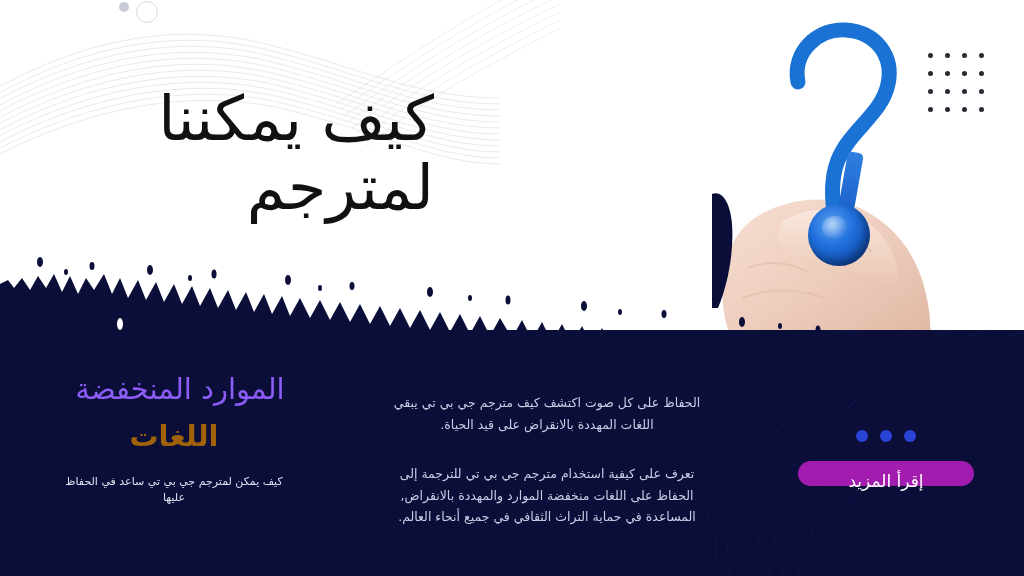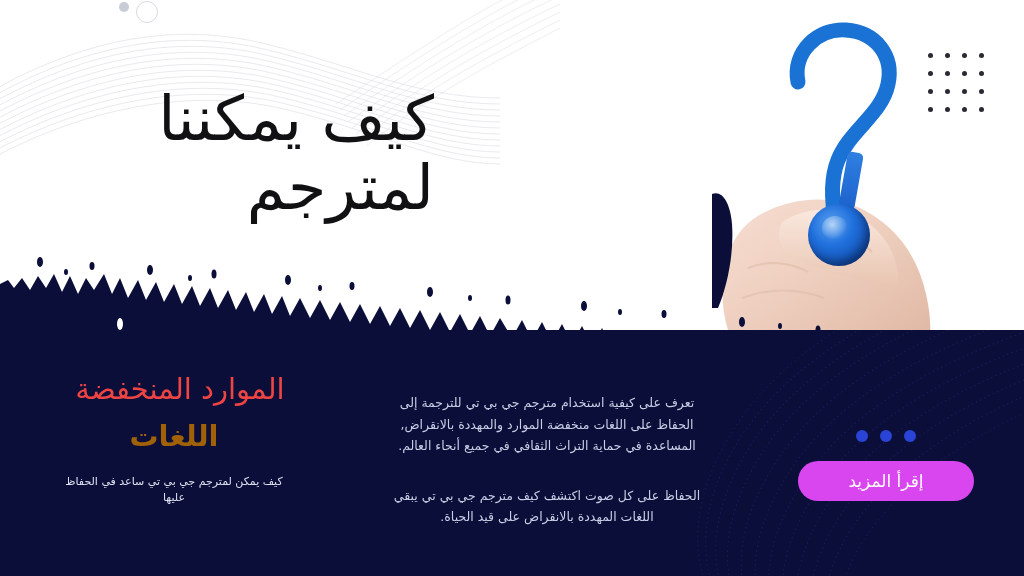--- a/index.html
+++ b/index.html
@@ -187,21 +187,21 @@
   .left-block {
     position: absolute;
     left: 0px;
     top: 42px;
     width: 348px;
     direction: rtl;
     text-align: center;
   }
   .lb-line1 {
     display: block;
-    color: #ef4444;
+    color: #8b5cf6;
     font-size: 29px;
     line-height: 1.18;
     white-space: nowrap;
     margin-right: -12px;
   }
   .lb-line2 {
     display: block;
     color: #a16207;
     font-size: 29px;
     font-weight: 700;
@@ -249,25 +249,25 @@
   .cta-dots i {
     display: block;
     width: 12px;
     height: 12px;
     border-radius: 50%;
     background: #2b44d8;
   }
   .cta-button {
     display: block;
     width: 176px;
-    height: 40px;
+    height: 25px;
     line-height: 40px;
     border: none;
     border-radius: 20px;
-    background: #d946ef;
+    background: #a21caf;
     color: #ffffff;
     font-family: inherit;
     font-size: 17px;
     direction: rtl;
     cursor: pointer;
     padding: 0;
   }
 </style>
 </head>
 <body>
@@ -434,22 +434,22 @@
       </g>
     </svg>
 
     <div class="left-block">
       <span class="lb-line1">الموارد المنخفضة</span>
       <span class="lb-line2">اللغات</span>
       <span class="lb-sub">كيف يمكن لمترجم جي بي تي ساعد في الحفاظ عليها</span>
     </div>
 
     <div class="mid-block">
+      <p>الحفاظ على كل صوت اكتشف كيف مترجم جي بي تي يبقي اللغات المهددة بالانقراض على قيد الحياة.</p>
       <p>تعرف على كيفية استخدام مترجم جي بي تي للترجمة إلى الحفاظ على اللغات منخفضة الموارد والمهددة بالانقراض, المساعدة في حماية التراث الثقافي في جميع أنحاء العالم.</p>
-      <p>الحفاظ على كل صوت اكتشف كيف مترجم جي بي تي يبقي اللغات المهددة بالانقراض على قيد الحياة.</p>
     </div>
 
     <div class="cta-wrap">
       <div class="cta-dots">
         <i></i>
         <i></i>
         <i></i>
       </div>
       <button class="cta-button">إقرأ المزيد</button>
     </div>

